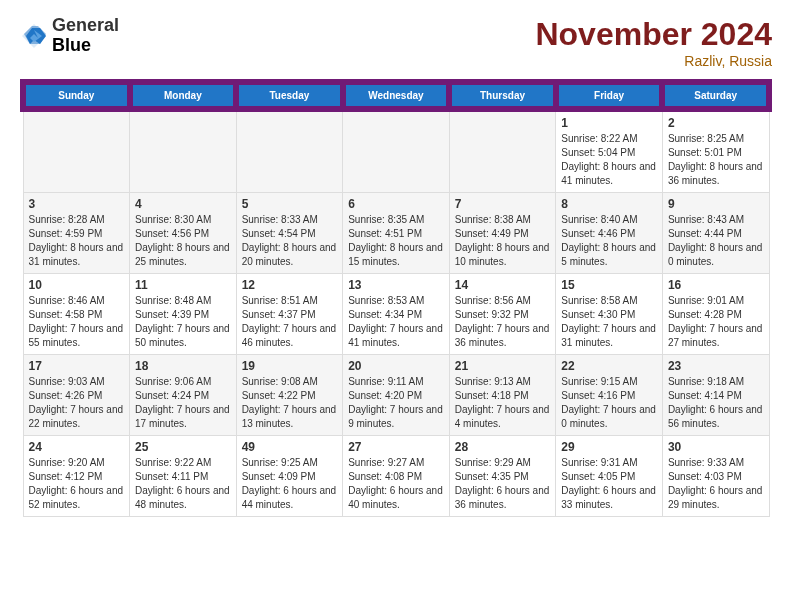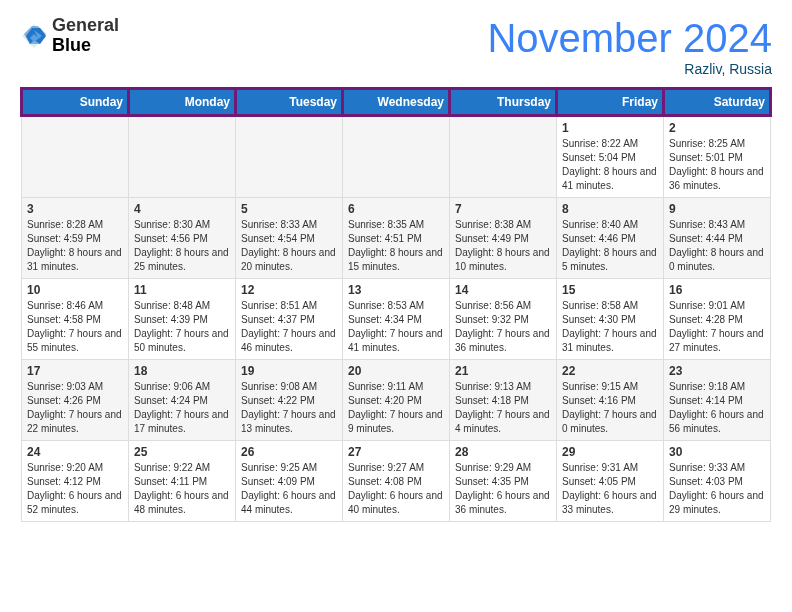--- a/index.html
+++ b/index.html
@@ -36,41 +36,41 @@
     .logo-text .blue { color: #000000; }
     .logo-icon {
       width: 28px;
       height: 28px;
       margin-right: 4px;
     }
     .title-block {
       text-align: right;
     }
     .month-title {
-      font-size: 40px;
-      font-weight: normal;
-      color: #3b82f6;
+      font-size: 32px;
+      font-weight: bold;
+      color: #7f1d1d;
     }
     .location {
       font-size: 14px;
-      color: #0c4a6e;
+      color: #a16207;
     }
     .calendar {
       width: 100%;
       border-collapse: collapse;
       table-layout: fixed;
     }
     .calendar th {
       background: #2176c7;
       color: #fff;
-      font-size: 12px;
+      font-size: 10px;
       font-weight: bold;
       padding: 5px 4px;
-      text-align: right;
-      border: 3px solid #701a75;
+      text-align: center;
+      border: 6px solid #701a75;
     }
     .calendar td {
       vertical-align: top;
       padding: 4px 5px;
       font-size: 10px;
       color: #333;
       border: 1px solid #ddd;
       height: 78px;
       width: 113px;
       background: #fff;
@@ -287,21 +287,21 @@
 Sunset: 4:12 PM
 Daylight: 6 hours and 52 minutes.</div>
           </td>
           <td>
             <span class="day-num">25</span>
             <div class="day-info">Sunrise: 9:22 AM
 Sunset: 4:11 PM
 Daylight: 6 hours and 48 minutes.</div>
           </td>
           <td>
-            <span class="day-num">26</span>
+            <span class="day-num">49</span>
             <div class="day-info">Sunrise: 9:25 AM
 Sunset: 4:09 PM
 Daylight: 6 hours and 44 minutes.</div>
           </td>
           <td>
             <span class="day-num">27</span>
             <div class="day-info">Sunrise: 9:27 AM
 Sunset: 4:08 PM
 Daylight: 6 hours and 40 minutes.</div>
           </td>

